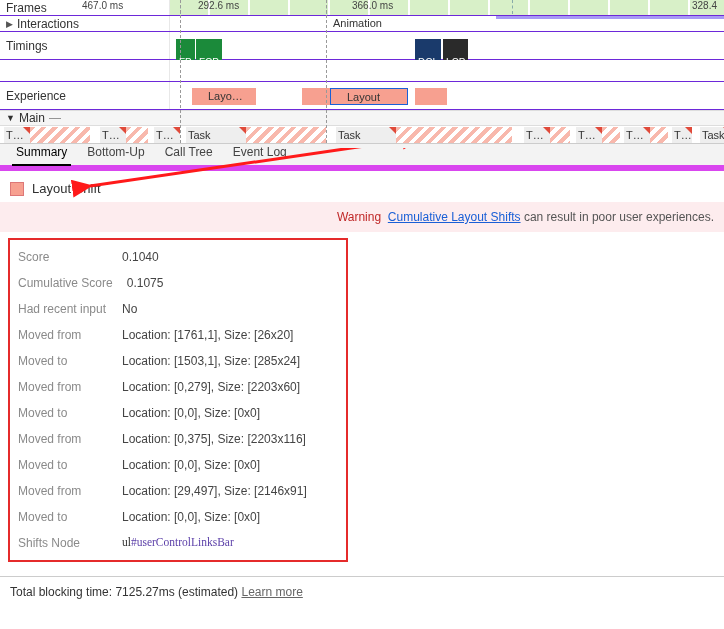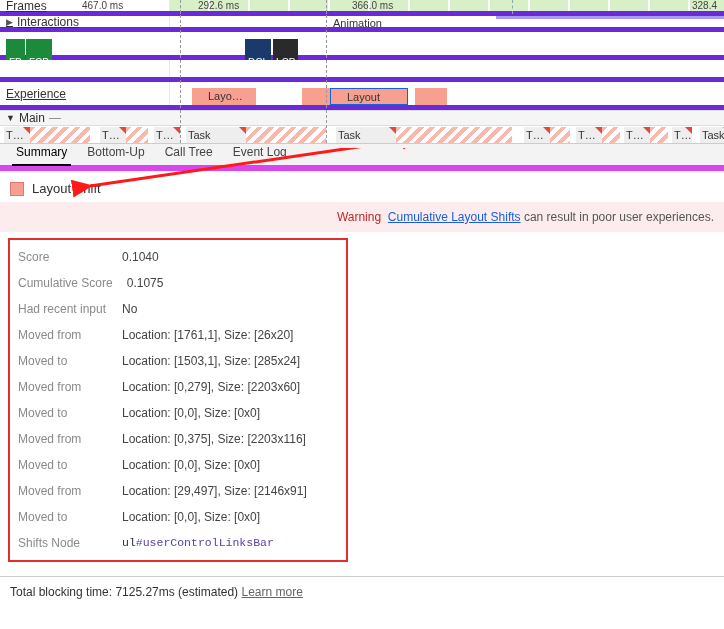--- a/index.html
+++ b/index.html
@@ -1,19 +1,19 @@
 <!DOCTYPE html>
 <html><head>
 <meta charset="utf-8">
 <style>
   * { box-sizing: border-box; margin: 0; padding: 0; }
   body { font-family: "Helvetica Neue", Arial, sans-serif; font-size: 12px; color: #303030; width: 724px; background: #fff; }
 
   .tracks { border-bottom: 1px solid #ccc; }
-  .track-row { display: flex; align-items: stretch; height: 15px; border-bottom: 5px solid #6d28d9; position: relative; text-decoration: underline; }
+  .track-row { display: flex; align-items: stretch; height: 15px; border-bottom: 1px solid #6d28d9; position: relative; }
   .track-row.tall { height: 28px; }
   .track-label { width: 170px; padding: 1px 6px; font-size: 12px; color: #333; background: #fff; border-right: 1px solid #e8e8e8; display:flex; align-items:center; gap:4px; flex-shrink:0; }
   .track-label .tri { font-size:9px; color:#555; }
   .track-body { position: relative; flex: 1; background: #fff; }
 
   
   .frames-body { background: repeating-linear-gradient(to right, #d8f0c8 0, #d8f0c8 38px, #fff 38px, #fff 40px); height:100%; }
   .frame-time { position:absolute; top:0; font-size:10px; color:#444; }
 
   .vline { position:absolute; top:0; bottom:0; border-left:1px dashed #999; }
@@ -48,21 +48,21 @@
   .summary-title { padding:10px 10px 6px; display:flex; align-items:center; gap:8px; }
   .sw { width:14px; height:14px; background:#f7a090; border:1px solid #d77; }
   .warning-row { background:#fdecee; padding:8px 10px; font-size:12px; color:#c02828;text-align:right; }
   .warning-row a { color:#1a5fd6; text-decoration:underline; }
   .warning-row .rest { color:#555; }
 
   .details { border:2px solid #e52b2b; margin:6px 8px 0 8px; padding:4px 0; width:340px; }
   .detail-row { display:flex; padding:6px 8px; font-size:12px; color:#777; gap:14px; }
   .detail-row .k { color:#8a8a8a; min-width:90px; }
   .detail-row .v { color:#444; }
-  .code { font-family: Liberation Mono, monospace; color:#303030; font-size:11.5px; }
+  .code { font-family: Liberation Serif, serif; color:#303030; font-size:11.5px; }
   .code .id { color:#5b3fa8; }
 
   .footer { border-top:1px solid #ccc; padding:8px 10px; font-size:12px; color:#333; }
   .footer a { color:#666; text-decoration:underline; cursor:pointer; }
 
   
   .arrow-svg { position:absolute; pointer-events:none; }
 
   
   .tick { position:absolute; top:0; height:14px; border-left:1px dashed #8aa; }
@@ -94,20 +94,21 @@
       <span class="tri">▶</span>
       <span>Interactions</span>
     </div>
     <div class="track-body">
       <div class="anim-bar-top"></div>
       <span class="anim-label" style="left:163px;">Animation</span>
     </div>
   </div>
 
   <div class="track-row tall">
+    <div class="track-label">Timings</div>
     <div class="track-body">
       <span class="tag tag-green" style="left:6px">FP</span>
       <span class="tag tag-green" style="left:26px">FCP</span>
       <span class="tag tag-navy" style="left:245px">DCL</span>
       <span class="tag tag-dark" style="left:273px">LCP</span>
     </div>
   </div>
 
   <div class="track-row" style="height:22px;">
     <div class="track-label"></div>

